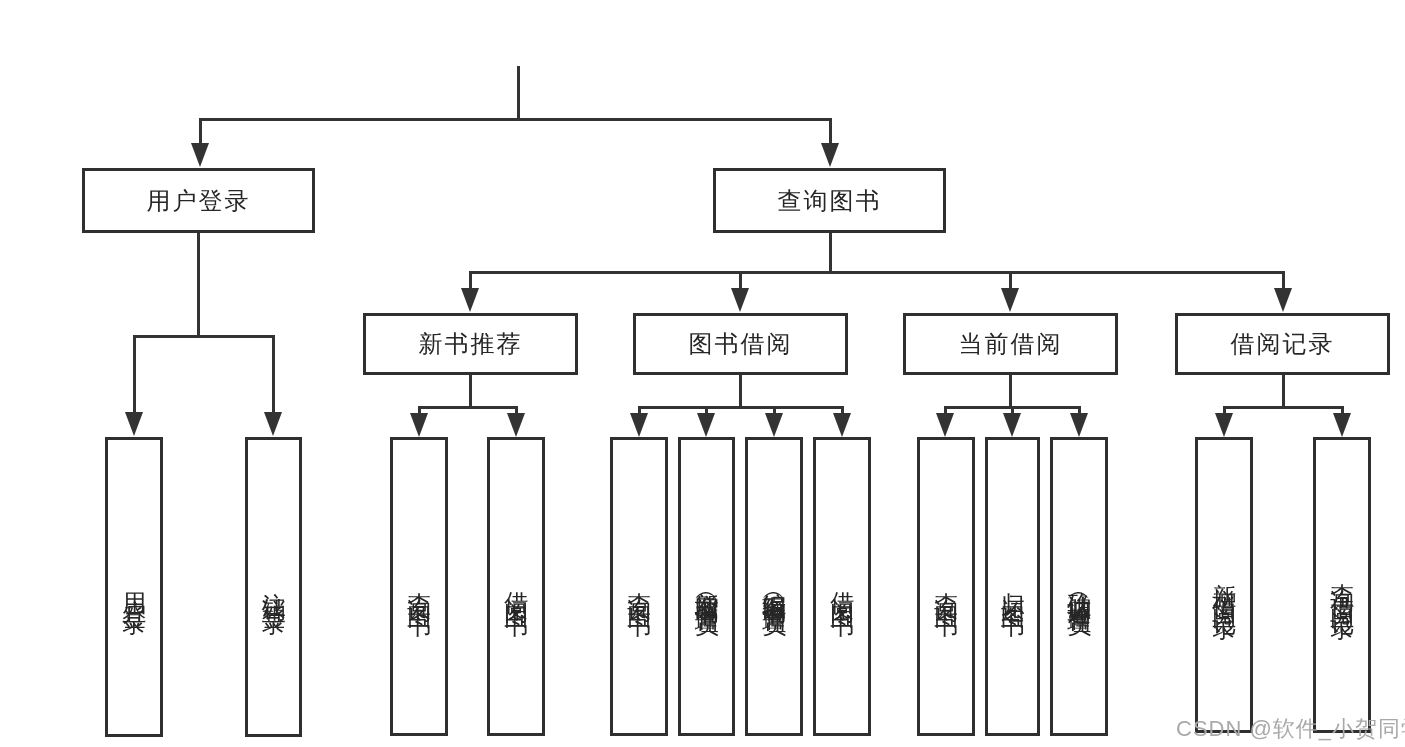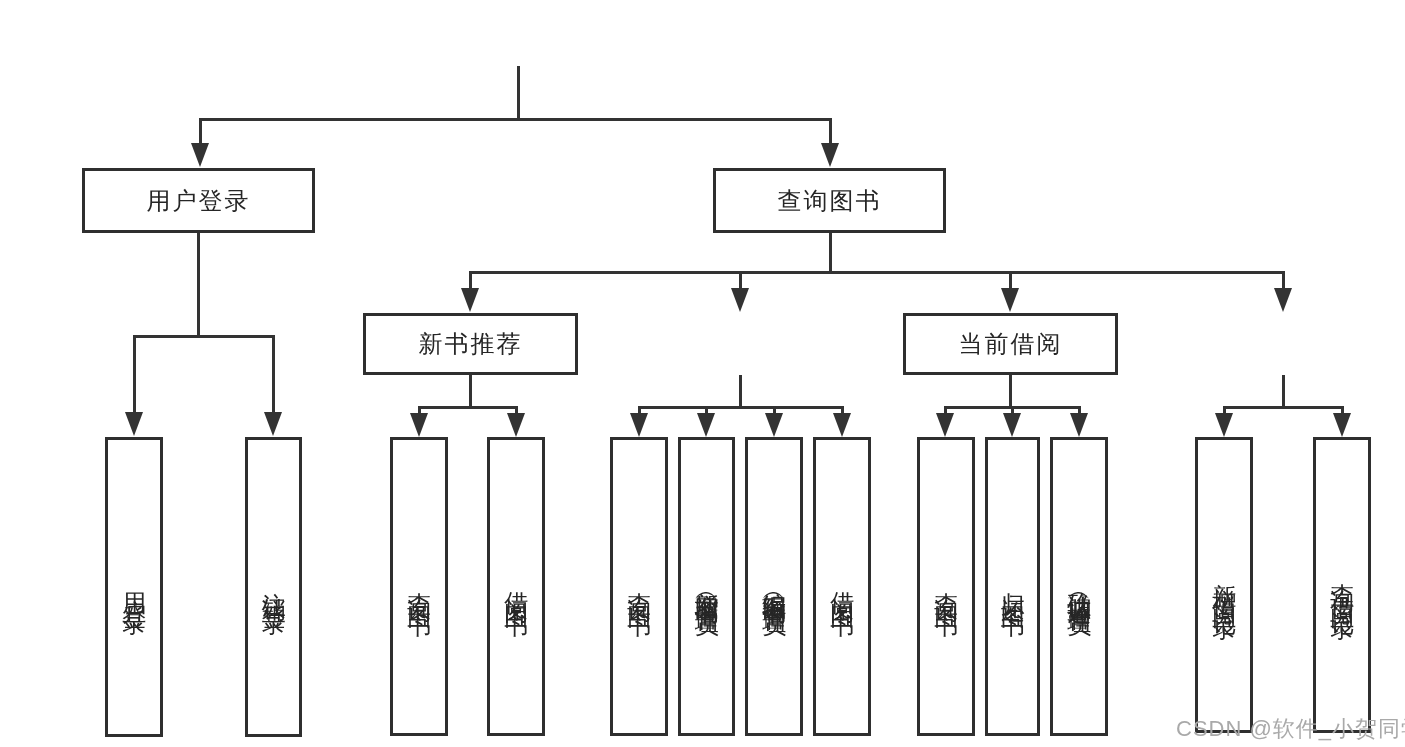--- a/index.html
+++ b/index.html
@@ -92,21 +92,23 @@
   <div class="line" style="left:1222.5px;top:409px;width:3px;height:6px;"></div>
   <div class="ahead" style="left:1215px;top:413px;"></div>
   <div class="line" style="left:1340.5px;top:409px;width:3px;height:6px;"></div>
   <div class="ahead" style="left:1333px;top:413px;"></div>
 
 
   <div class="box" style="left:82px;top:168px;width:233px;height:65px;">用户登录</div>
   <div class="box" style="left:713px;top:168px;width:233px;height:65px;">查询图书</div>
 
   <div class="box" style="left:363px;top:313px;width:215px;height:62px;">新书推荐</div>
+  <div class="box" style="left:633px;top:313px;width:215px;height:62px;">图书借阅</div>
   <div class="box" style="left:903px;top:313px;width:215px;height:62px;text-align:center;">当前借阅</div>
+  <div class="box" style="left:1175px;top:313px;width:215px;height:62px;">借阅记录</div>
 
   <div class="box leaf" style="left:105px;top:437px;width:58px;height:300px;">
     <span class="vtext">用户登录</span>
   </div>
   <div class="box leaf" style="left:245px;top:437px;width:57px;height:300px;">
     <span class="vtext">注销登录</span>
   </div>
 
   <div class="box leaf" style="left:390px;top:437px;width:58px;height:299px;">
     <span class="vtext">查询图书</span>

